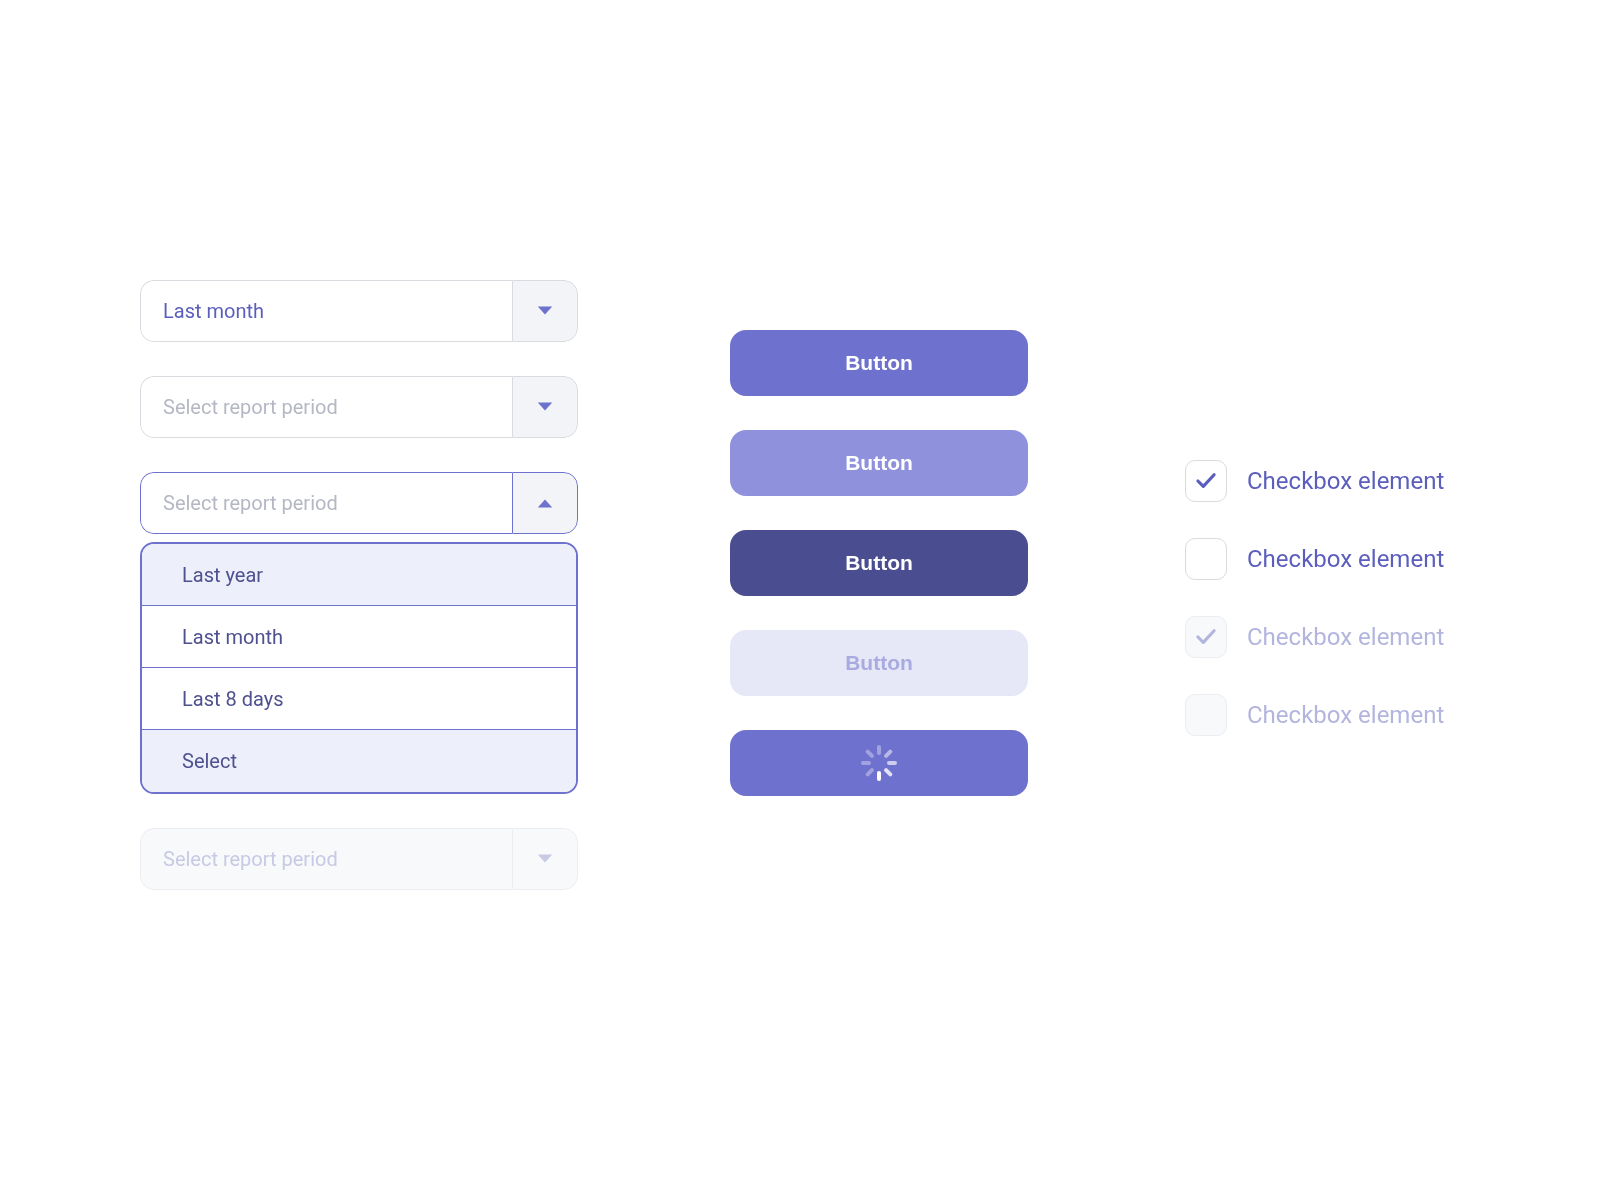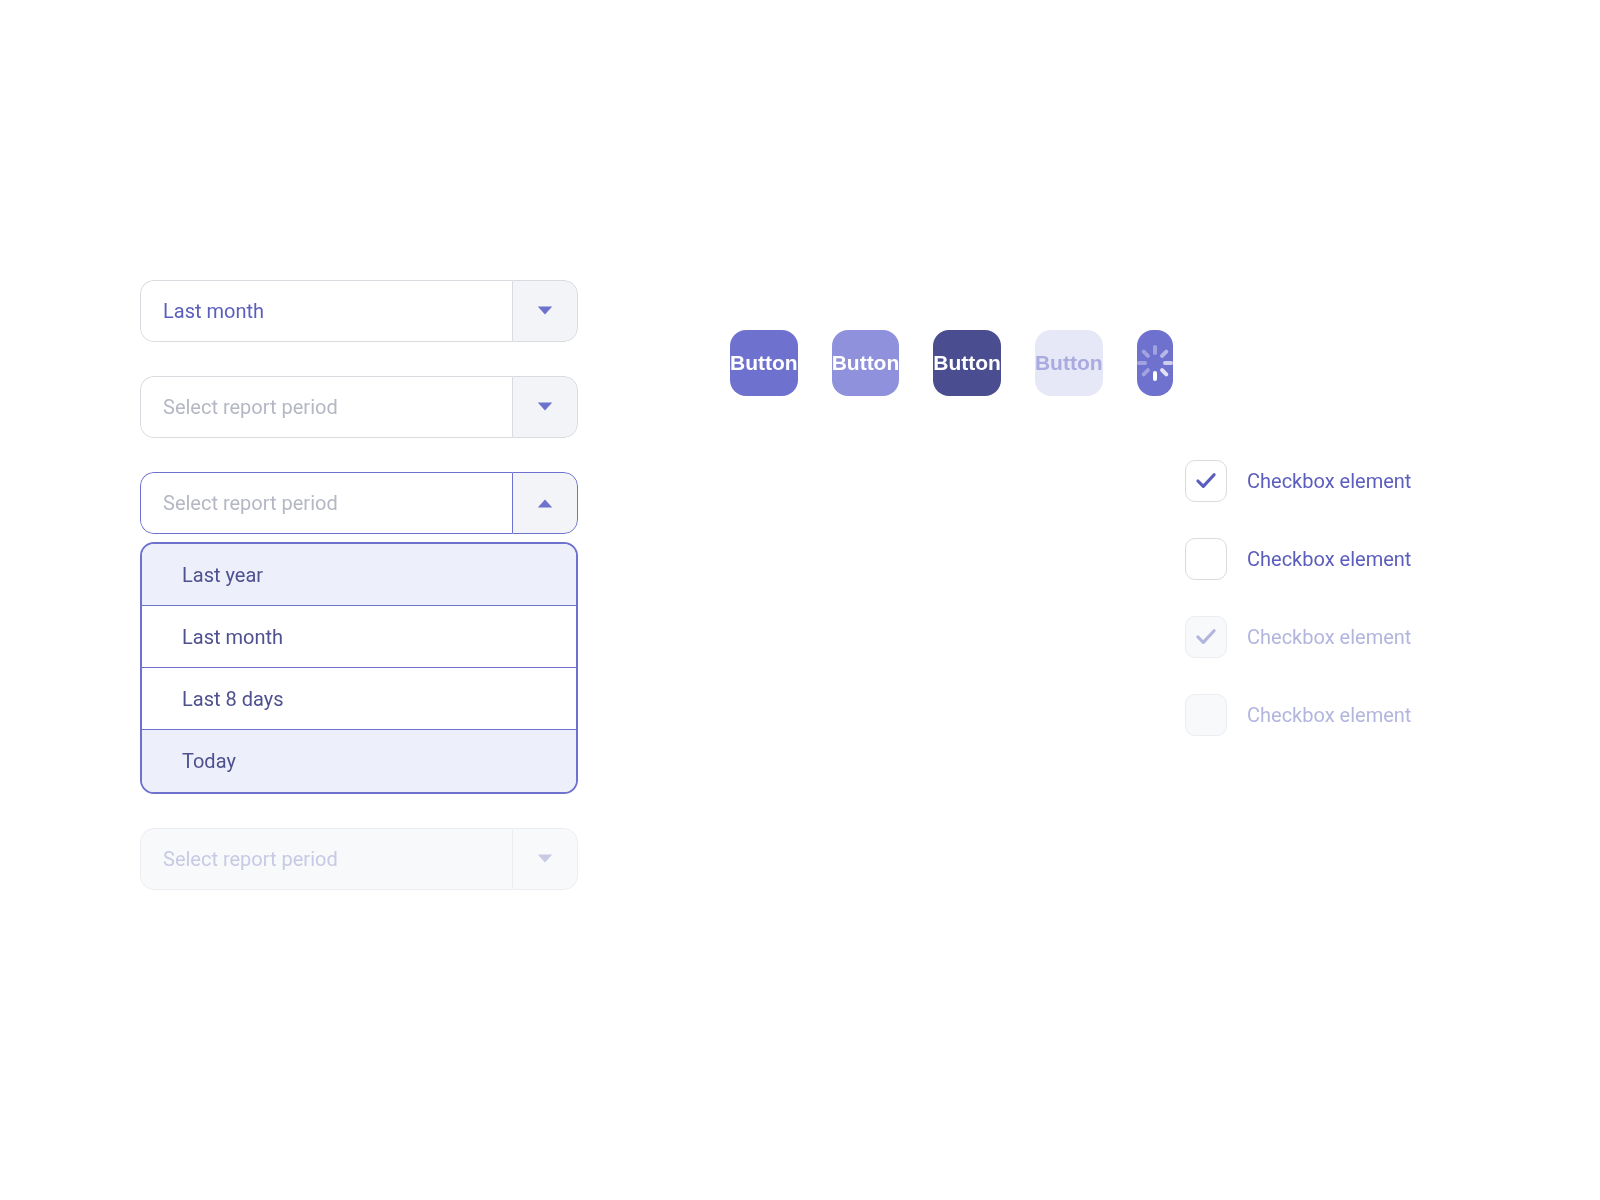--- a/index.html
+++ b/index.html
@@ -99,21 +99,21 @@
     .option:last-child { border-bottom: none; }
     .option.hl { background: #EDF0FB; }
 
     
     .buttons {
       position: absolute;
       left: 730px;
       top: 330px;
       width: 298px;
       display: flex;
-      flex-direction: row;
+      flex-direction: column;
       gap: 34px;
     }
     .btn {
       width: 298px;
       height: 66px;
       border-radius: 16px;
       display: flex;
       align-items: center;
       justify-content: center;
       font-size: 21px;
@@ -166,21 +166,21 @@
       gap: 20px;
     }
     .cb-box {
       width: 42px; height: 42px;
       border-radius: 10px;
       border: 1.5px solid #D9DBE1;
       background: #ffffff;
       display: flex; align-items: center; justify-content: center;
     }
     .cb-box.disabled { background: #F8F9FB; border-color: #ECEDF1; }
-    .cb-label { font-size: 20px; color: #5C5EBD; }
+    .cb-label { font-size: 24px; color: #5C5EBD; }
     .cb-label.disabled { color: #B3B5DE; }
     .check-svg { width: 22px; height: 18px; }
     .check-svg.dark path { stroke: #5C5EBD; }
     .check-svg.light path { stroke: #B3B5DE; }
   </style>
 </head>
 <body>
 
 <div class="dropdowns">
 
@@ -214,21 +214,21 @@
       <div class="select-toggle">
         <svg class="caret" viewBox="0 0 20 14">
             <path d="M2 12 L10 3 L18 12 Z"></path>
           </svg>
       </div>
     </div>
     <div class="options-panel">
       <div class="option hl">Last year</div>
       <div class="option">Last month</div>
       <div class="option">Last 8 days</div>
-      <div class="option hl">Today</div>
+      <div class="option hl">Select</div>
     </div>
   </div>
 
   <div class="select-wrap disabled">
     <div class="select-field">
       <span class="select-value">Select report period</span>
     </div>
     <div class="select-toggle">
       <svg class="caret" viewBox="0 0 20 14">
           <path d="M2 2 L10 11 L18 2 Z"></path>

